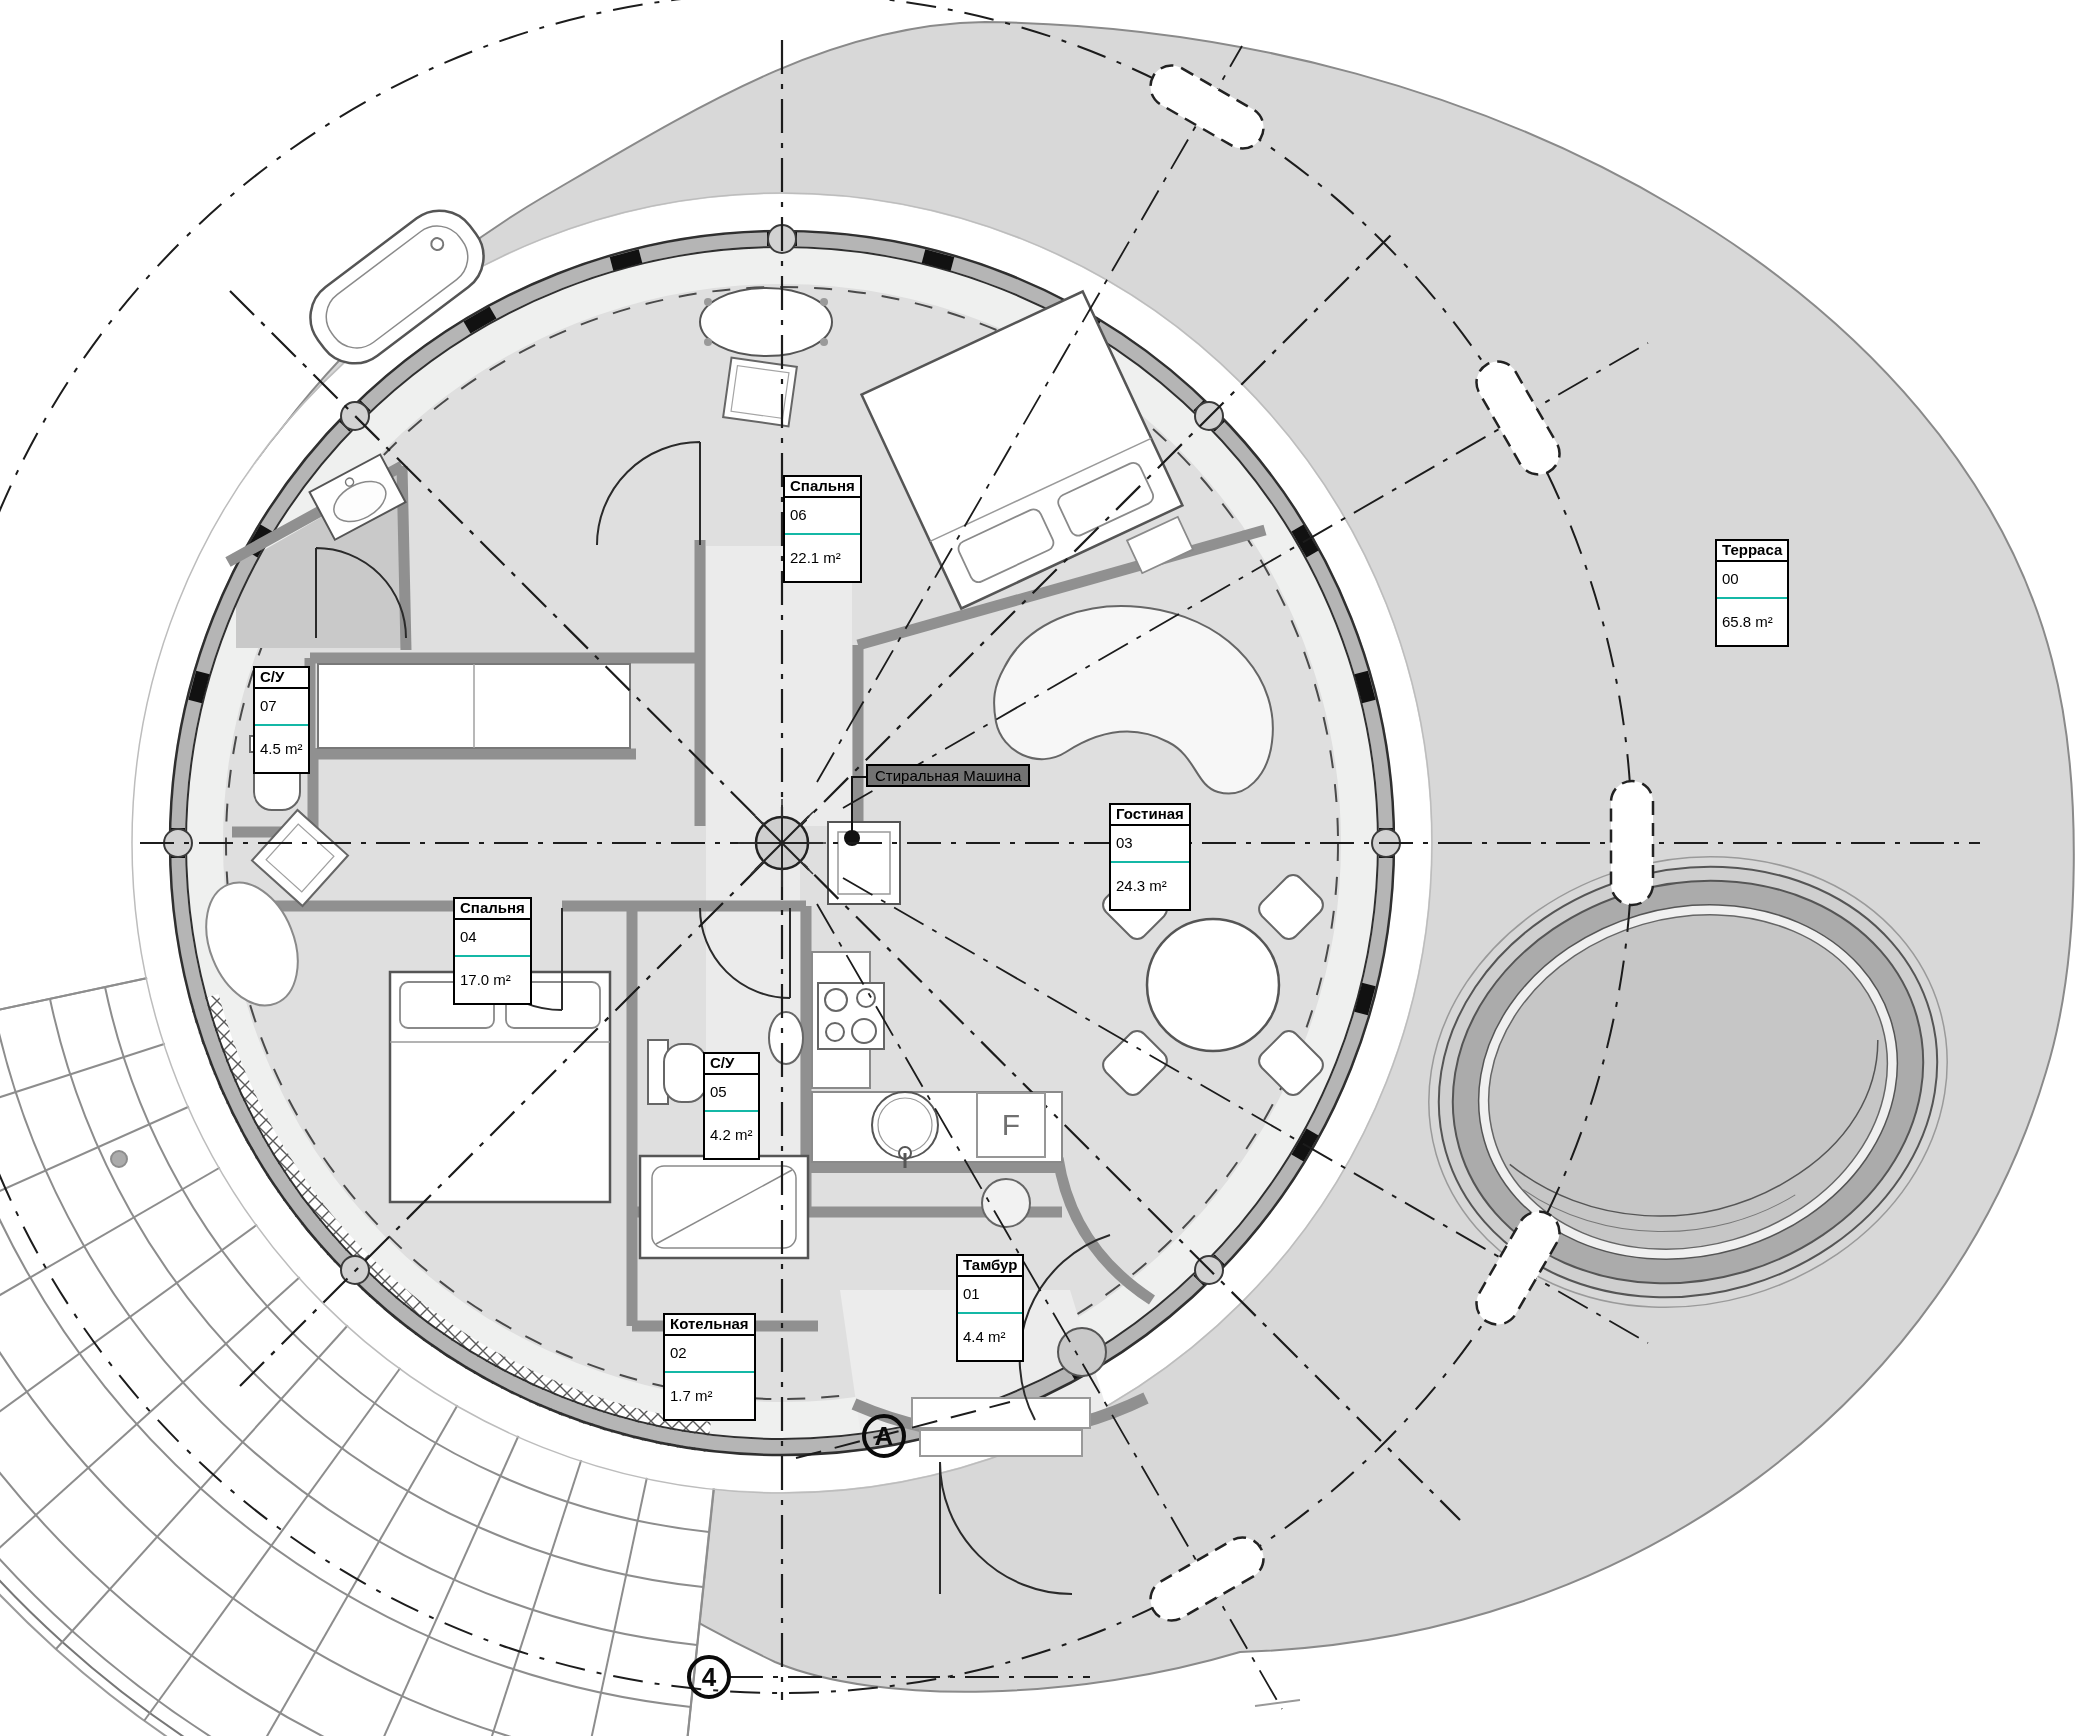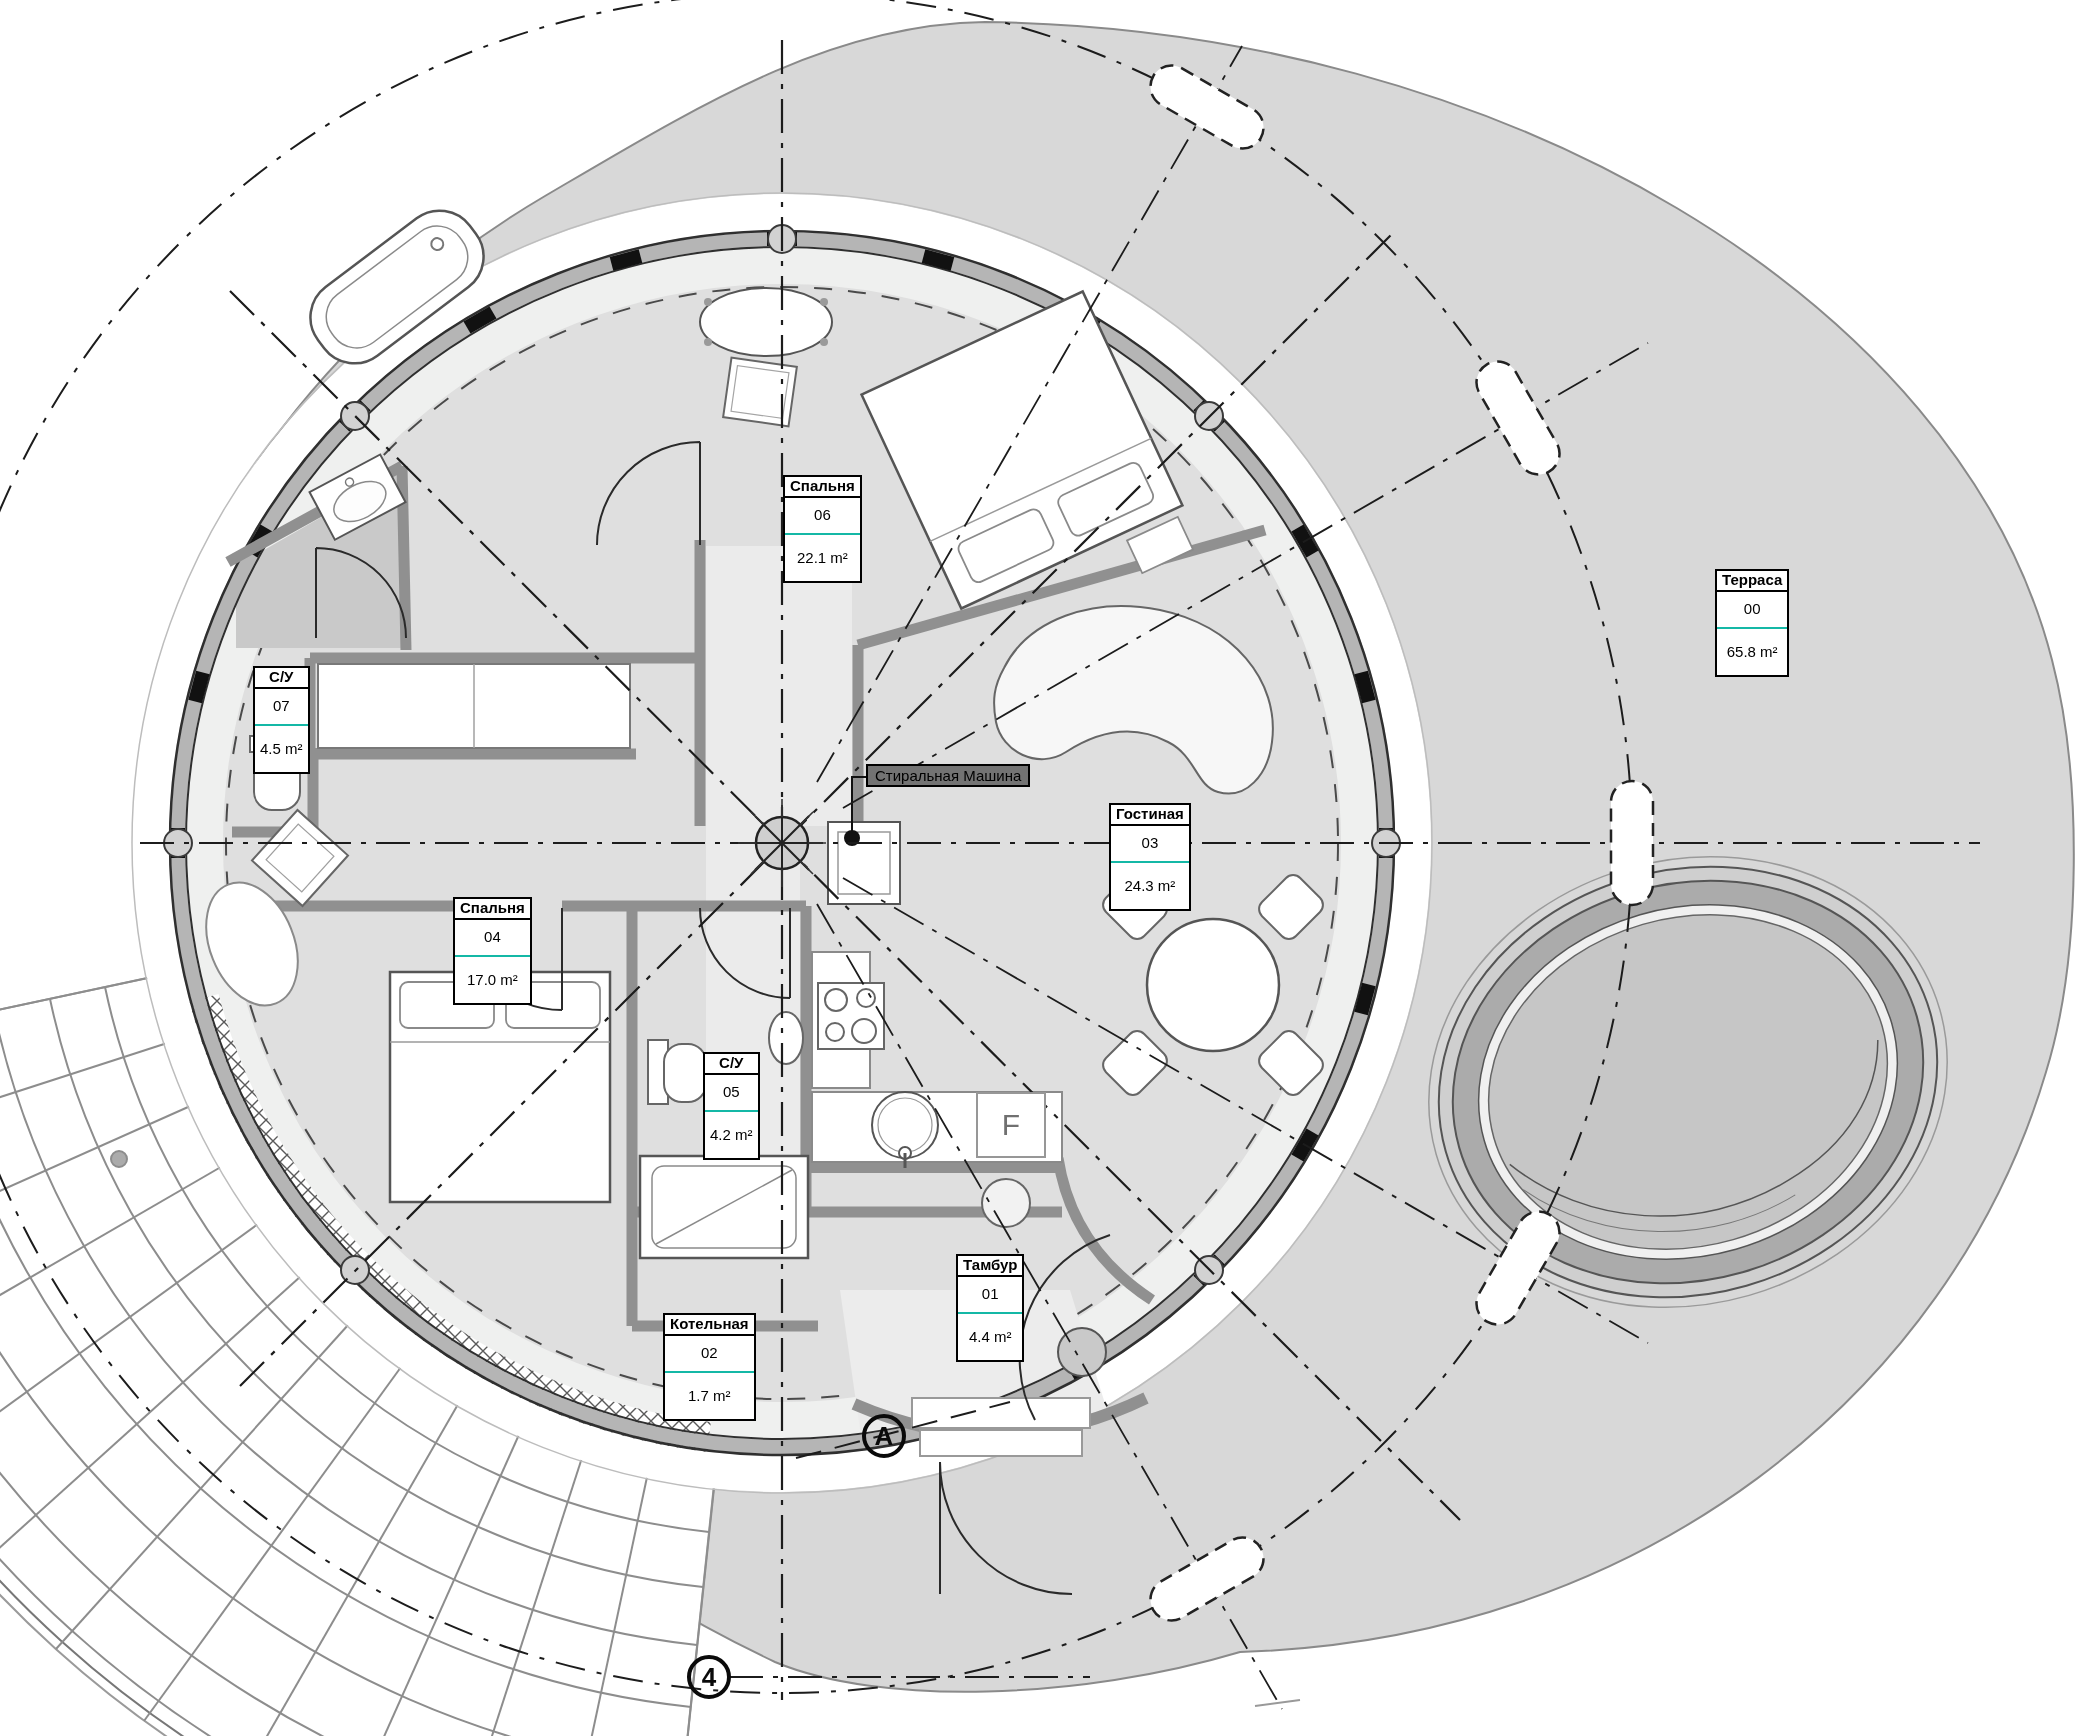--- a/index.html
+++ b/index.html
@@ -1,19 +1,19 @@
 <!DOCTYPE html>
 <html><head>
 <meta charset="utf-8">
 <style>
   html,body{margin:0;padding:0;background:#fff}
   .plan{position:relative;width:2100px;height:1736px;background:#fff;overflow:hidden;
         font-family:"Liberation Sans",sans-serif}
   .plan svg{position:absolute;left:0;top:0}
-  .room-label{position:absolute;background:#fff;border:2px solid #000;text-align:center;
+  .room-label{position:absolute;background:#fff;border:2px solid #000;
         color:#000;font-size:15px;line-height:1.25;z-index:5;min-width:46px}
   .rl-name{font-weight:bold;border-bottom:2px solid #000;padding:0 5px;white-space:nowrap}
   .rl-num{border-bottom:2px solid #14b8a6;padding:8px 5px}
   .rl-area{padding:14px 5px;white-space:nowrap}
   .callout{position:absolute;background:#737373;border:2px solid #000;padding:1px 7px;
         font-size:15px;white-space:nowrap;z-index:5}
   .fridge-box{position:absolute;width:66px;height:62px;background:#fff;border:2px solid #979797;
         color:#707070;font-size:30px;display:flex;align-items:center;justify-content:center;z-index:4}
   .axis-marker{position:absolute;width:36px;height:36px;border:4px solid #0a0a0a;border-radius:50%;
         display:flex;align-items:center;justify-content:center;font-weight:bold;font-size:26px;
@@ -333,21 +333,21 @@
 
   <g>
     <circle cx="782" cy="843" r="26" fill="#cfcfcf" stroke="#222222" stroke-width="2.5"></circle>
     <path d="M 744 843 H 820 M 782 805 V 881 M 755 816 L 809 870 M 809 816 L 755 870" stroke="#222222" stroke-width="2"></path>
     <path d="M 808 843 H 826 M 738 843 H 756 M 782 799 V 817 M 782 869 V 887
              M 800 825 L 813 812 M 751 874 L 764 861 M 800 861 L 813 874 M 751 812 L 764 825" stroke="#333333" stroke-width="1.6"></path>
   </g>
   <line x1="1255" y1="1706" x2="1300" y2="1700" stroke="#999999" stroke-width="2"></line>
 </svg>
 
-<div class="room-label" style="left:1715px;top:569px">
+<div class="room-label" style="left:1715px;top:539px">
   <div class="rl-name">Терраса</div>
   <div class="rl-num">00</div>
   <div class="rl-area">65.8 m²</div>
 </div>
 <div class="room-label" style="left:956px;top:1254px">
   <div class="rl-name">Тамбур</div>
   <div class="rl-num">01</div>
   <div class="rl-area">4.4 m²</div>
 </div>
 <div class="room-label" style="left:663px;top:1313px">

